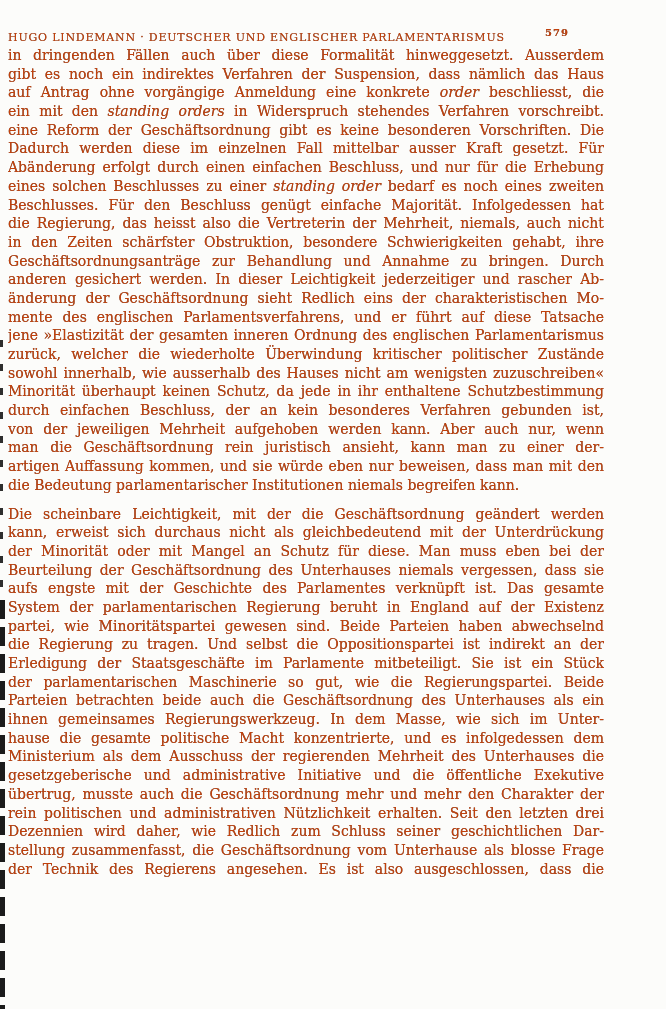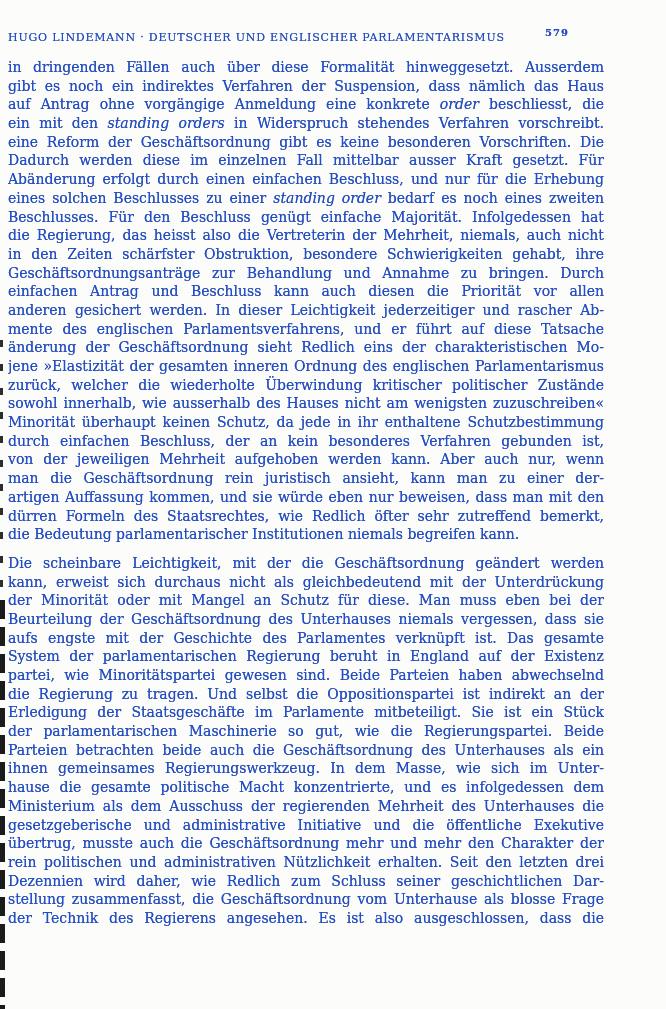--- a/index.html
+++ b/index.html
@@ -7,21 +7,21 @@
     padding: 0;
     background: #e8e8e6;
   }
   .page {
     position: relative;
     width: 666px;
     height: 1009px;
     margin: 0 auto;
     background: #fcfcfa;
     font-family: "DejaVu Serif", "Liberation Serif", serif;
-    color: #1d4ed8;
+    color: #c2410c;
     overflow: hidden;
   }
   
   .edge-artifact-top {
     position: absolute;
     left: 0;
     top: 340px;
     width: 3px;
     height: 260px;
     background: repeating-linear-gradient(
@@ -60,21 +60,21 @@
     position: absolute;
     left: 537px;
     top: -2px;
     font-size: 10px;
     font-weight: bold;
     letter-spacing: 1px;
     text-shadow: 0 0 0.6px rgba(0,0,0,0.6);
   }
   .body-text {
     position: absolute;
-    top: 58px;
+    top: 46px;
     left: 8px;
     width: 596px;
   }
   .paragraph { margin: 0; }
   .paragraph + .paragraph { margin-top: 10px; }
   .line {
     font-size: 14px;
     line-height: 18.7px;
     height: 18.7px;
     overflow: hidden;
@@ -107,33 +107,31 @@
         <div class="line">auf Antrag ohne vorgängige Anmeldung eine konkrete <i>order</i> beschliesst, die</div>
         <div class="line">ein mit den <i>standing orders</i> in Widerspruch stehendes Verfahren vorschreibt.</div>
         <div class="line">eine Reform der Geschäftsordnung gibt es keine besonderen Vorschriften.  Die</div>
         <div class="line">Dadurch werden diese im einzelnen Fall mittelbar ausser Kraft gesetzt.  Für</div>
         <div class="line">Abänderung erfolgt durch einen einfachen Beschluss, und nur für die Erhebung</div>
         <div class="line">eines solchen Beschlusses zu einer <i>standing order</i> bedarf es noch eines zweiten</div>
         <div class="line">Beschlusses.  Für den Beschluss genügt einfache Majorität.  Infolgedessen hat</div>
         <div class="line">die Regierung, das heisst also die Vertreterin der Mehrheit, niemals, auch nicht</div>
         <div class="line">in den Zeiten schärfster Obstruktion, besondere Schwierigkeiten gehabt, ihre</div>
         <div class="line">Geschäftsordnungsanträge zur Behandlung und Annahme zu bringen.  Durch</div>
-        <div class="line">einfachen Antrag und Beschluss kann auch diesen die Priorität vor allen</div>
         <div class="line">anderen gesichert werden.  In dieser Leichtigkeit jederzeitiger und rascher Ab-</div>
+        <div class="line">änderung der Geschäftsordnung sieht Redlich eins der charakteristischen Mo-</div>
         <div class="line">mente des englischen Parlamentsverfahrens, und er führt auf diese Tatsache</div>
-        <div class="line">änderung der Geschäftsordnung sieht Redlich eins der charakteristischen Mo-</div>
         <div class="line">jene »Elastizität der gesamten inneren Ordnung des englischen Parlamentarismus</div>
         <div class="line">zurück, welcher die wiederholte Überwindung kritischer politischer Zustände</div>
         <div class="line">sowohl innerhalb, wie ausserhalb des Hauses nicht am wenigsten zuzuschreiben«</div>
         <div class="line">Minorität überhaupt keinen Schutz, da jede in ihr enthaltene Schutzbestimmung</div>
         <div class="line">durch einfachen Beschluss, der an kein besonderes Verfahren gebunden ist,</div>
         <div class="line">von der jeweiligen Mehrheit aufgehoben werden kann.  Aber auch nur, wenn</div>
         <div class="line">man die Geschäftsordnung rein juristisch ansieht, kann man zu einer der-</div>
         <div class="line">artigen Auffassung kommen, und sie würde eben nur beweisen, dass man mit den</div>
-        <div class="line">dürren Formeln des Staatsrechtes, wie Redlich öfter sehr zutreffend bemerkt,</div>
         <div class="line last">die Bedeutung parlamentarischer Institutionen niemals begreifen kann.</div>
       </div>
     <div class="paragraph">
         <div class="line">Die scheinbare Leichtigkeit, mit der die Geschäftsordnung geändert werden</div>
         <div class="line">kann, erweist sich durchaus nicht als gleichbedeutend mit der Unterdrückung</div>
         <div class="line">der Minorität oder mit Mangel an Schutz für diese.  Man muss eben bei der</div>
         <div class="line">Beurteilung der Geschäftsordnung des Unterhauses niemals vergessen, dass sie</div>
         <div class="line">aufs engste mit der Geschichte des Parlamentes verknüpft ist.  Das gesamte</div>
         <div class="line">System der parlamentarischen Regierung beruht in England auf der Existenz</div>
         <div class="line">partei, wie Minoritätspartei gewesen sind.  Beide Parteien haben abwechselnd</div>

